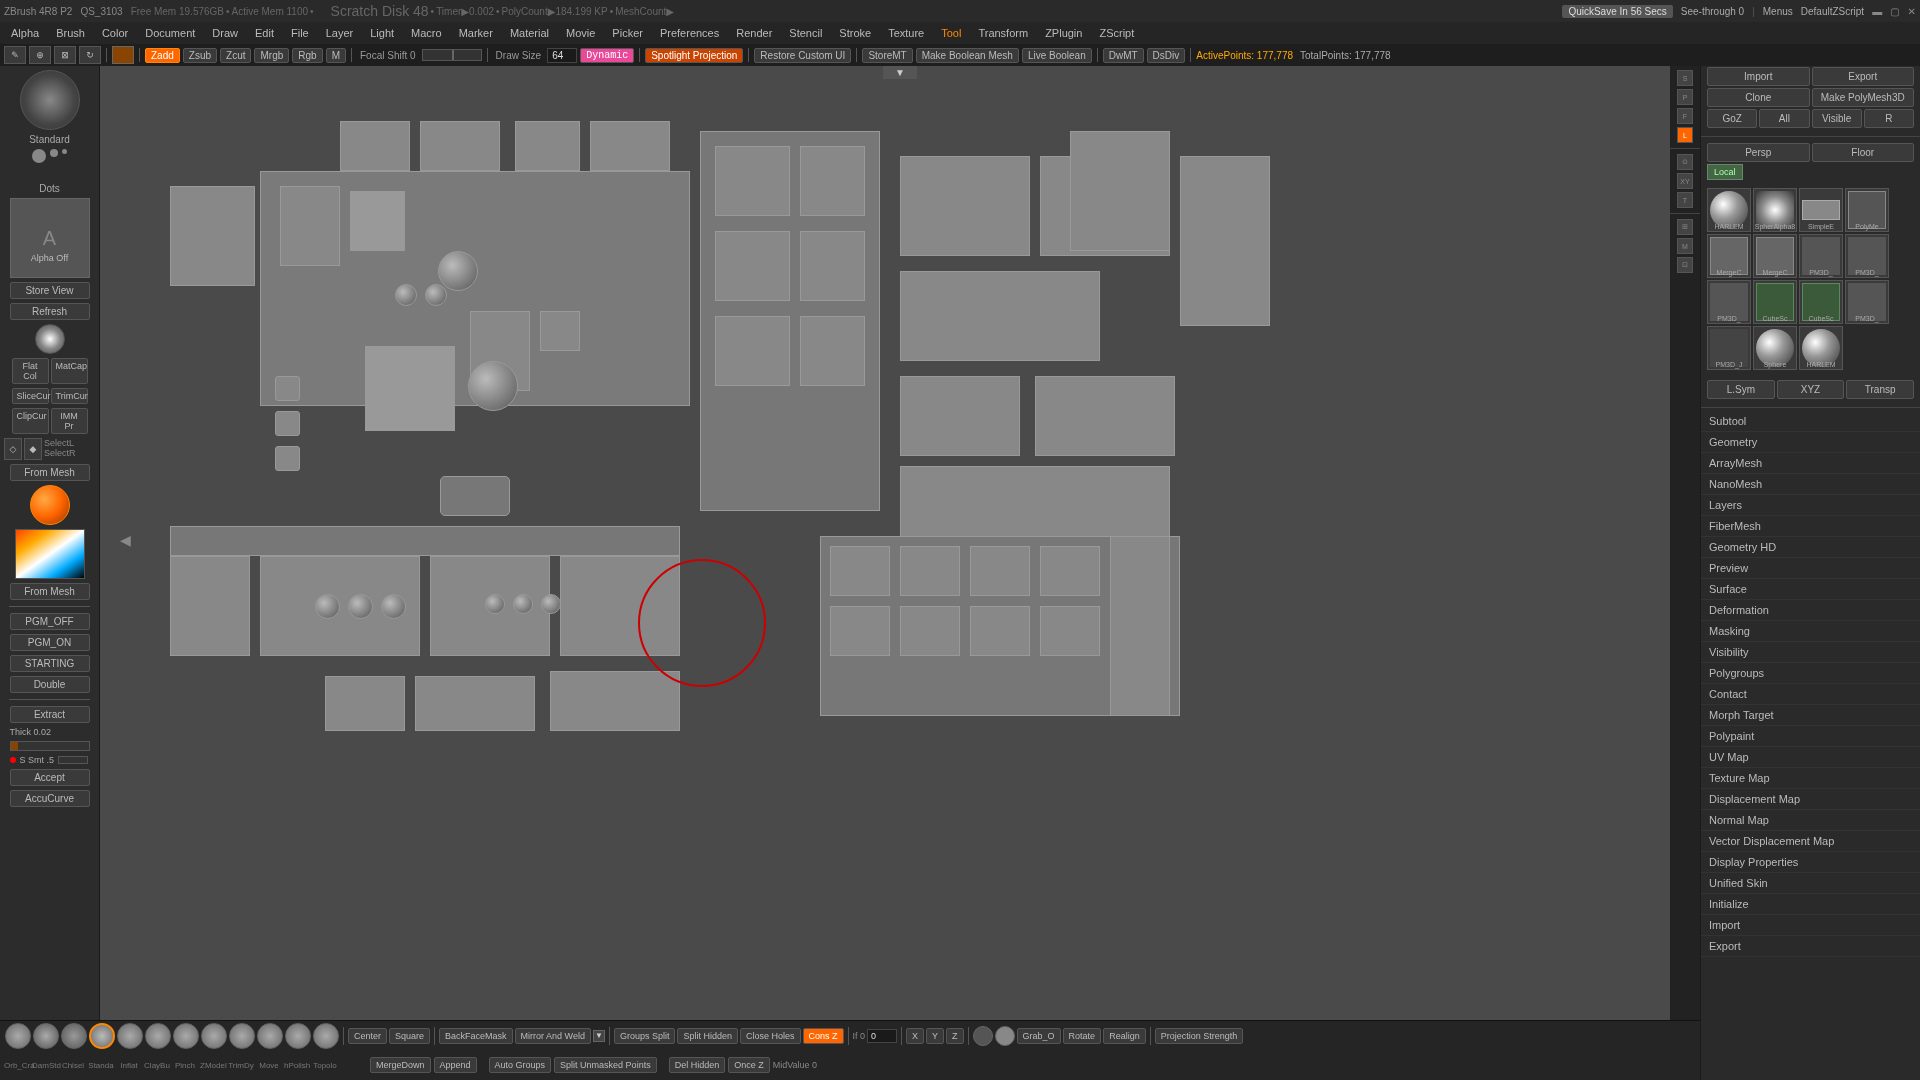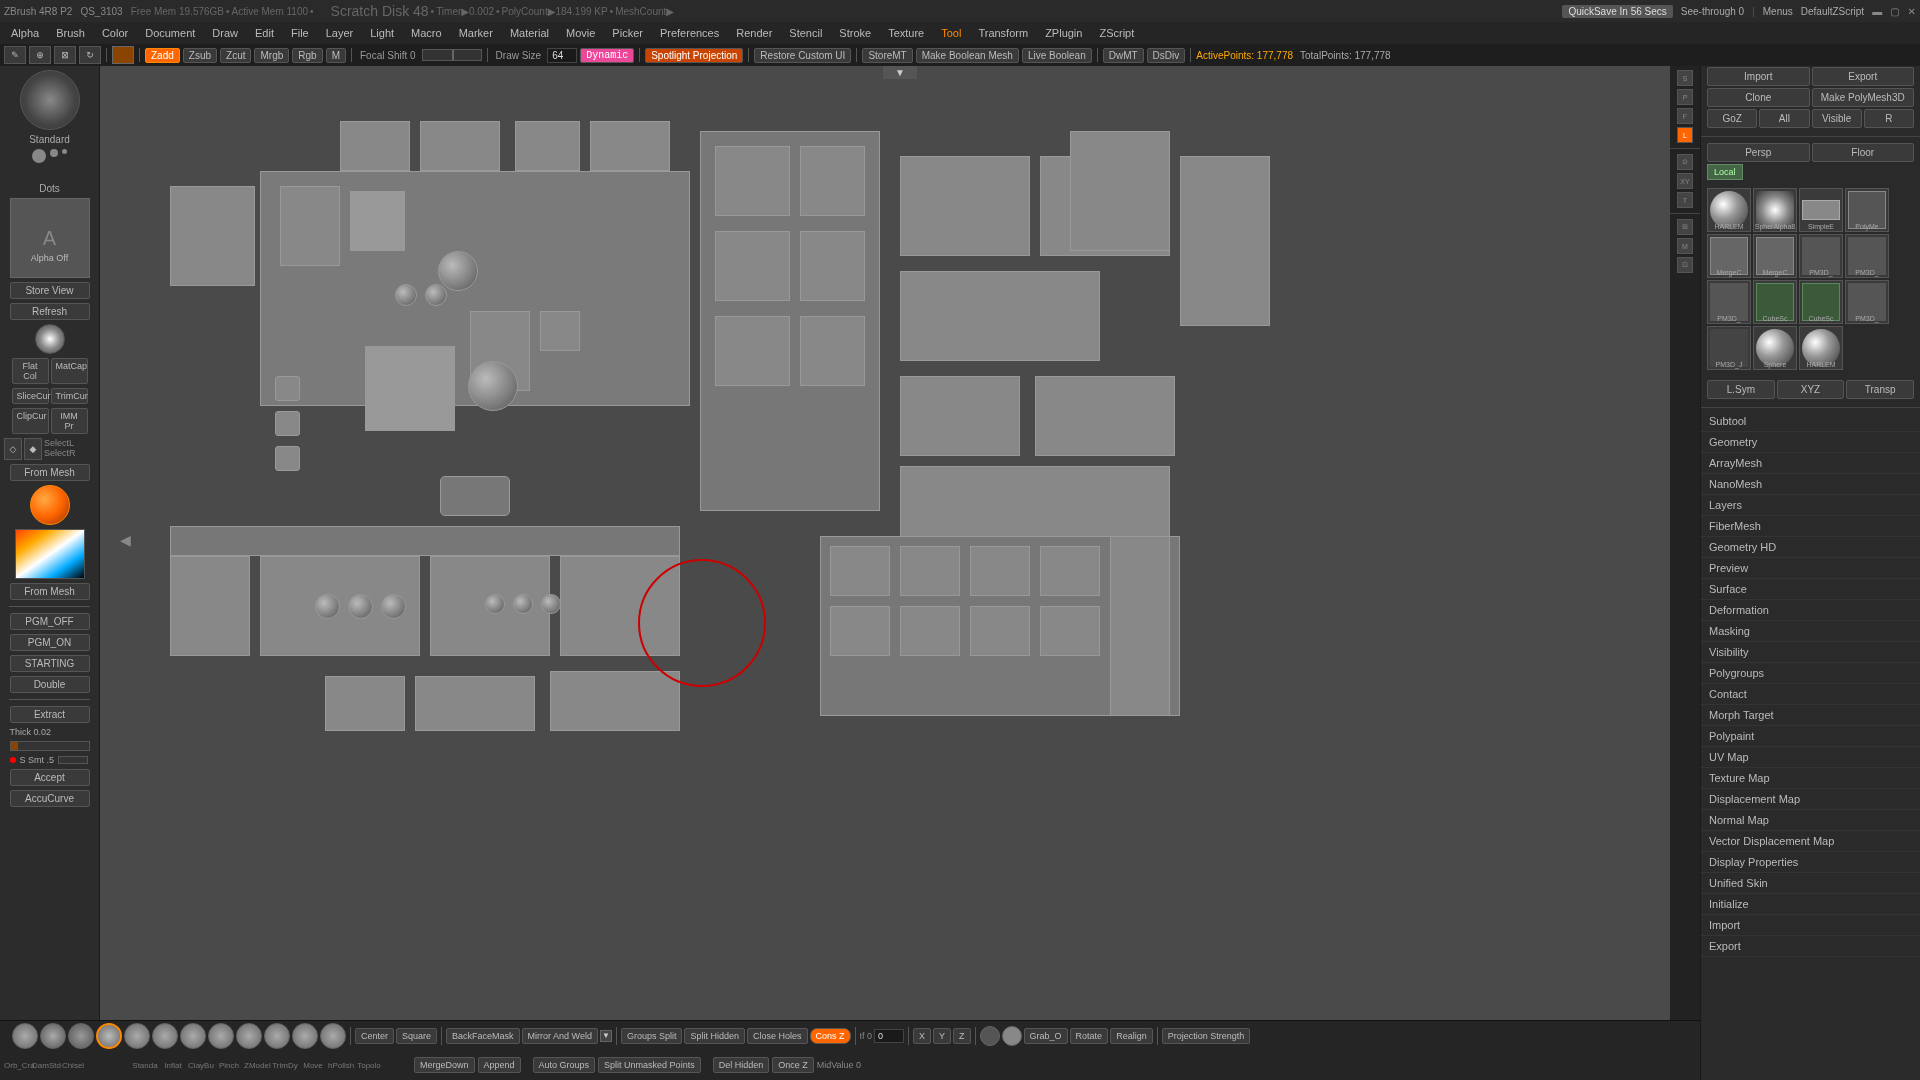--- a/index.html
+++ b/index.html
@@ -322,21 +322,21 @@
       background: #252525;
       border-top: 1px solid #111;
       z-index: 50;
       display: flex;
       flex-direction: column;
     }
     #bottom-row1 {
       height: 30px;
       display: flex;
       align-items: center;
-      padding: 0 12px;
+      padding: 0 5px;
       gap: 2px;
     }
     #bottom-row2 {
       height: 30px;
       display: flex;
       align-items: center;
       padding: 0 4px;
       gap: 2px;
     }
     .bottom-brush {
@@ -349,21 +349,21 @@
     .bottom-btn {
       padding: 2px 5px;
       background: #3a3a3a;
       border: 1px solid #555;
       color: #bbb;
       font-size: 9px;
       cursor: pointer;
       border-radius: 2px;
       white-space: nowrap;
     }
-    .bottom-btn.orange { background: #ff6600; color: #fff; border-radius: 7px; }
+    .bottom-btn.orange { background: #ff6600; color: #fff; }
     .bottom-separator { width: 1px; height: 18px; background: #555; margin: 0 2px; }
     .bottom-input {
       background: #1a1a1a;
       border: 1px solid #444;
       color: #ddd;
       font-size: 9px;
       padding: 1px 3px;
       width: 40px;
     }
     .bottom-small-circle {
@@ -1016,21 +1016,21 @@
     <div class="bottom-separator"></div>
 
     <div class="bottom-btn">Projection Strength</div>
   </div>
 
   <div id="bottom-row2">
 
     <span style="font-size:8px;color:#777;width:26px;text-align:center;">Orb_Cra</span>
     <span style="font-size:8px;color:#777;width:26px;text-align:center;">DamStd</span>
     <span style="font-size:8px;color:#777;width:26px;text-align:center;">Chisel</span>
-    <span style="font-size:8px;color:#777;width:26px;text-align:center;margin-left:44px;">Standa</span>
+    <span style="font-size:8px;color:#777;width:26px;text-align:center;">Standa</span>
     <span style="font-size:8px;color:#777;width:26px;text-align:center;">Inflat</span>
     <span style="font-size:8px;color:#777;width:26px;text-align:center;">ClayBu</span>
     <span style="font-size:8px;color:#777;width:26px;text-align:center;">Pinch</span>
     <span style="font-size:8px;color:#777;width:26px;text-align:center;">ZModel</span>
     <span style="font-size:8px;color:#777;width:26px;text-align:center;">TrimDy</span>
     <span style="font-size:8px;color:#777;width:26px;text-align:center;">Move</span>
     <span style="font-size:8px;color:#777;width:26px;text-align:center;">hPolish</span>
     <span style="font-size:8px;color:#777;width:26px;text-align:center;">Topolо</span>
 
     <div style="margin-left:30px;display:flex;align-items:center;gap:3px;">

